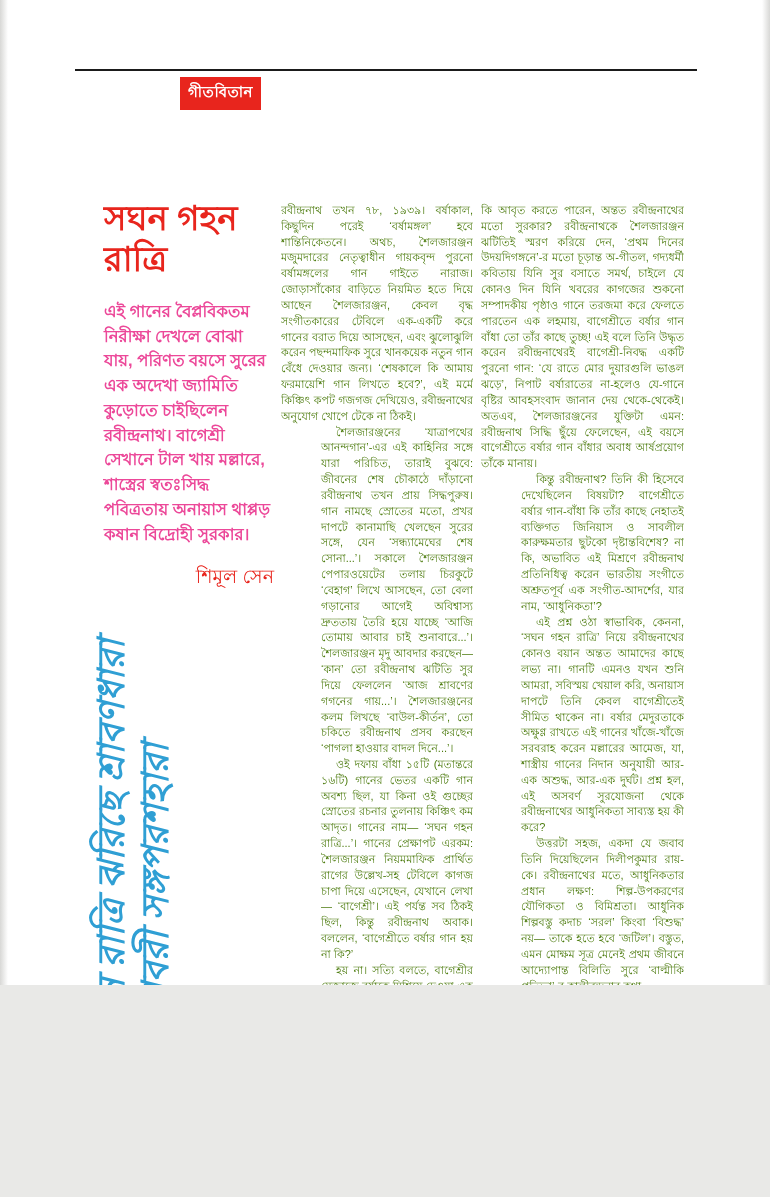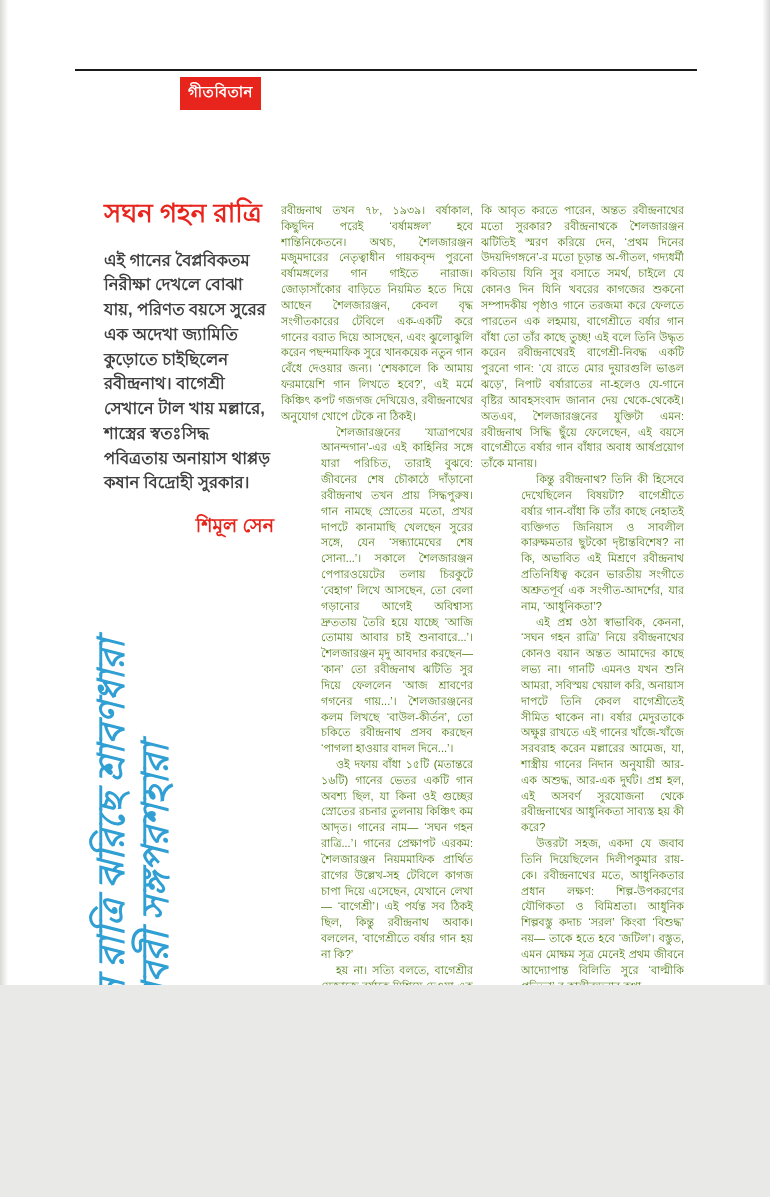--- a/index.html
+++ b/index.html
@@ -25,33 +25,33 @@
     color: #ffffff;
     font-size: 15px; font-weight: bold;
     padding: 3px 8px 5px 8px;
     letter-spacing: 0.5px;
   }
 
   .col-left { position: absolute; left: 104px; top: 198px; width: 170px; }
   .headline {
     margin: 0;
     color: var(--accent-red, #e8251d);
-    font-size: 26px; line-height: 1.22; font-weight: 700;
+    font-size: 34px; line-height: 1.22; font-weight: 700;
   }
   .standfirst {
     margin: 18px 0 0 0;
-    color: #404040;
+    color: #ec4899;
     font-size: 16.5px; line-height: 1.5; font-weight: 600;
     text-align: left;
   }
   .byline {
     margin-top: 16px;
     text-align: right;
     color: var(--accent-red, #e8251d);
-    font-size: 19px; font-weight: 700;
+    font-size: 19px; font-weight: 400;
   }
 
   .calligraphy-wrap {
     position: absolute; left: 84px; top: 566px;
     width: 195px; height: 570px;
     overflow: visible;
   }
   .calligraphy {
     position: absolute; top: 50%; left: 50%;
     width: 545px; height: 185px;

